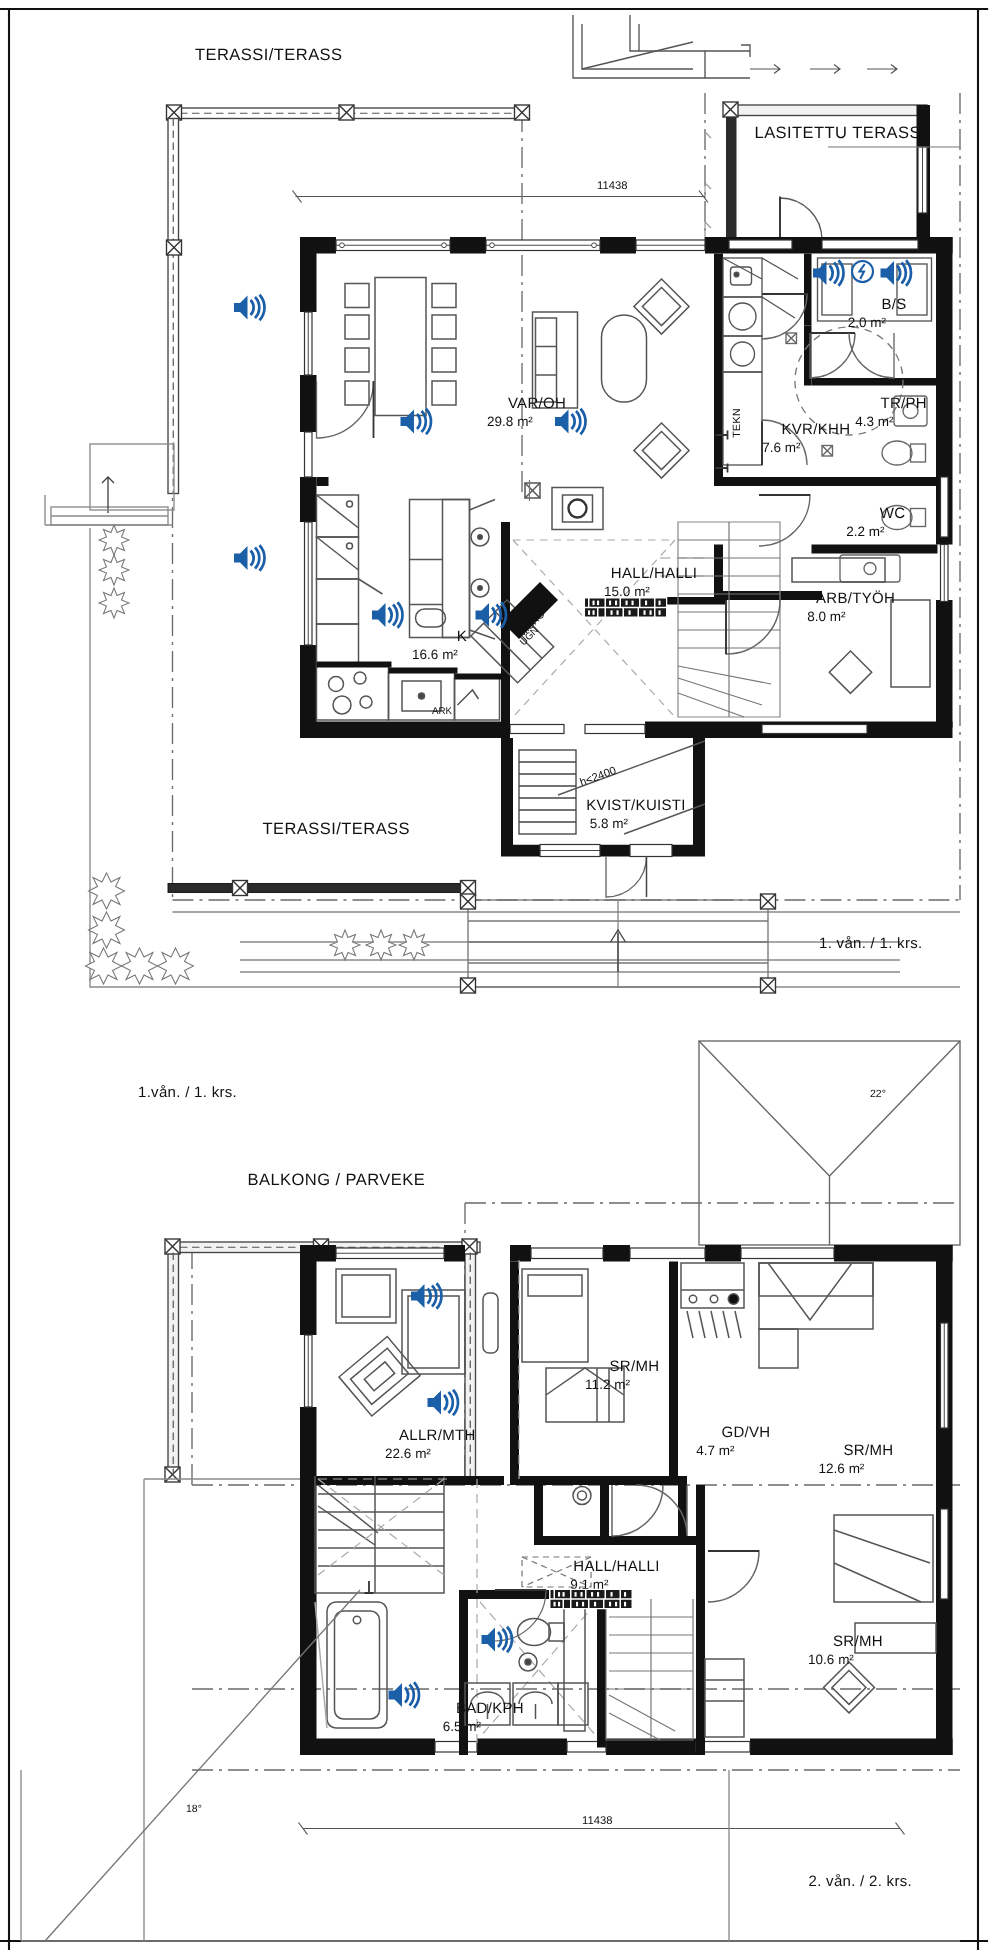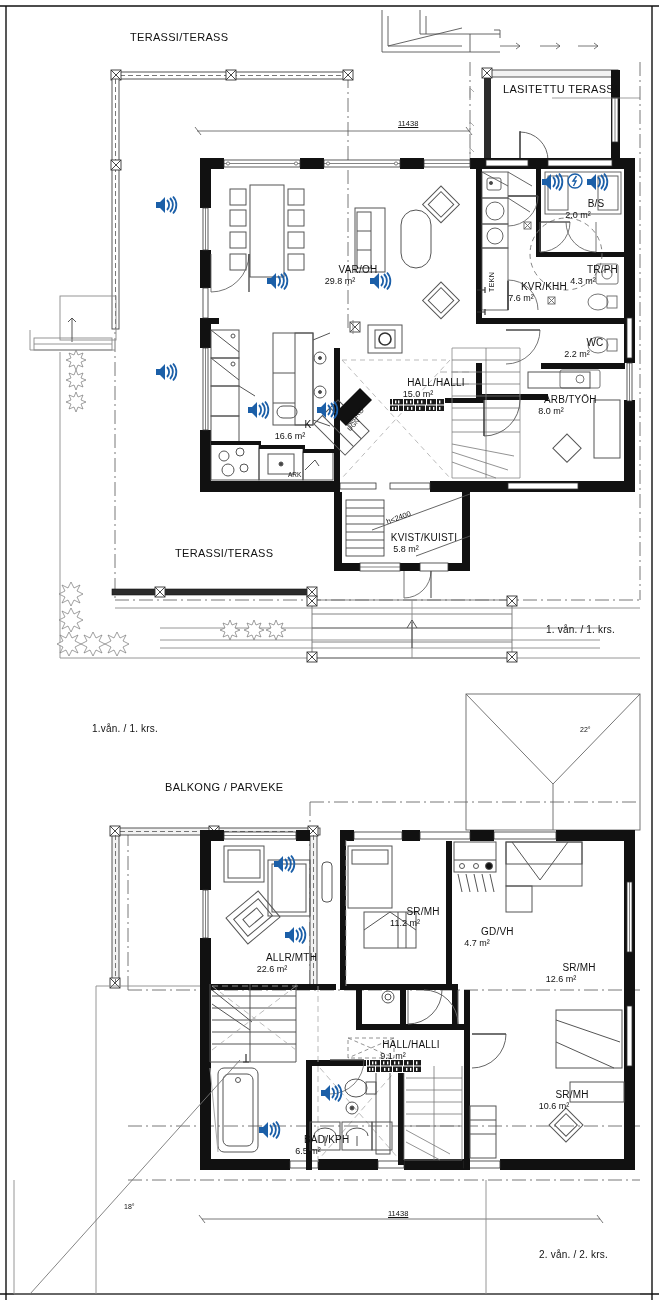--- a/index.html
+++ b/index.html
@@ -20,21 +20,21 @@
     position:absolute;
     font-family:"Liberation Sans", sans-serif;
     color:#111;
     white-space:nowrap;
     pointer-events:none;
   }
   .room-name{font-size:10px;letter-spacing:.2px;text-align:center;padding-left:36px;}
   .room-area{font-size:9px;}
   .room-box{position:absolute;text-align:center;line-height:1.15;}
   .zone-label{font-size:11px;letter-spacing:.3px;}
-  .dim-label{font-size:7.5px;text-decoration:underline;}
+  .dim-label{font-size:7.5px;}
   .caption{font-size:10px;letter-spacing:.2px;}
   .tiny{font-size:6.5px;}
   .angle{font-size:7px;}
   .vert{
     writing-mode:vertical-rl;
     transform:rotate(180deg);
     font-size:7px;
     letter-spacing:.3px;
   }
   .spk{position:absolute;width:24px;height:20px;}
@@ -883,21 +883,21 @@
   <div class="lbl dim-label" style="left:388px;top:1209px;">11438</div>
 
   <div class="room-box" style="left:230px;top:952px;width:84px;">
     <div class="room-name">ALLR/MTH</div>
     <div class="room-area">22.6 m²</div>
   </div>
   <div class="room-box" style="left:370px;top:906px;width:70px;">
     <div class="room-name">SR/MH</div>
     <div class="room-area">11.2 m²</div>
   </div>
-  <div class="room-box" style="left:445px;top:926px;width:64px;">
+  <div class="room-box" style="left:445px;top:950px;width:64px;">
     <div class="room-name">GD/VH</div>
     <div class="room-area">4.7 m²</div>
   </div>
   <div class="room-box" style="left:526px;top:962px;width:70px;">
     <div class="room-name">SR/MH</div>
     <div class="room-area">12.6 m²</div>
   </div>
   <div class="room-box" style="left:345px;top:1039px;width:96px;">
     <div class="room-name">HALL/HALLI</div>
     <div class="room-area">9.1 m²</div>

